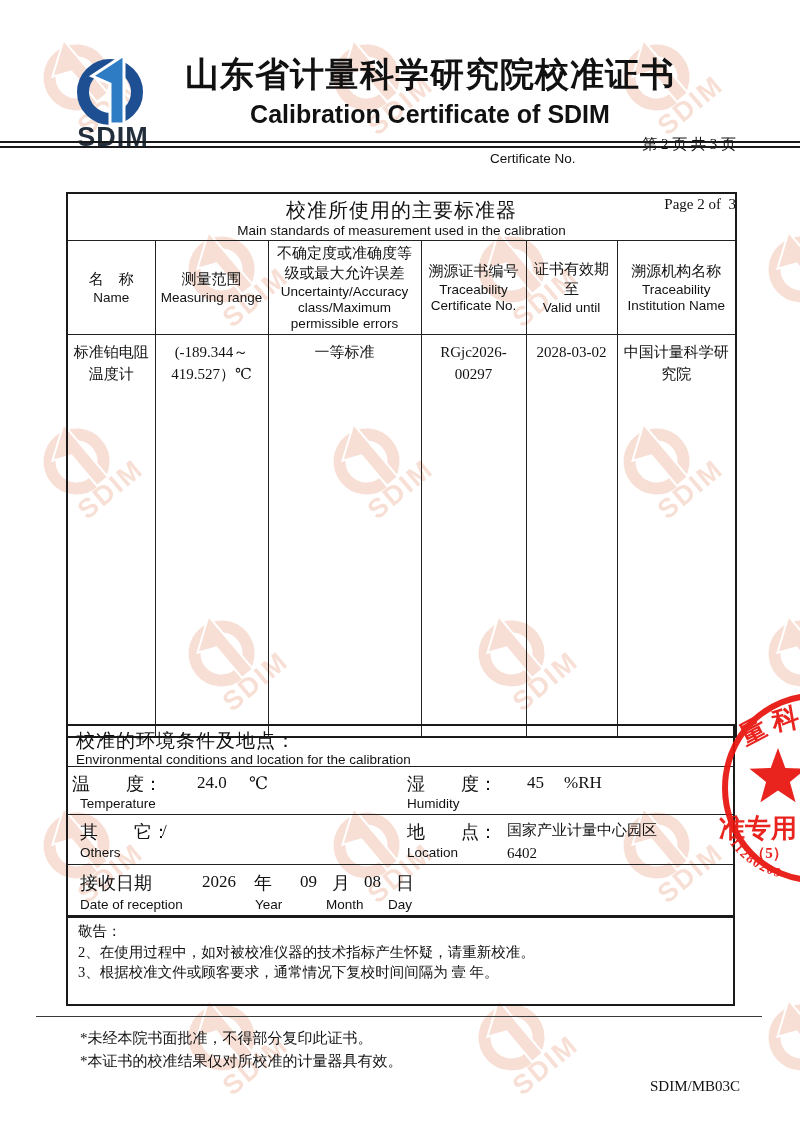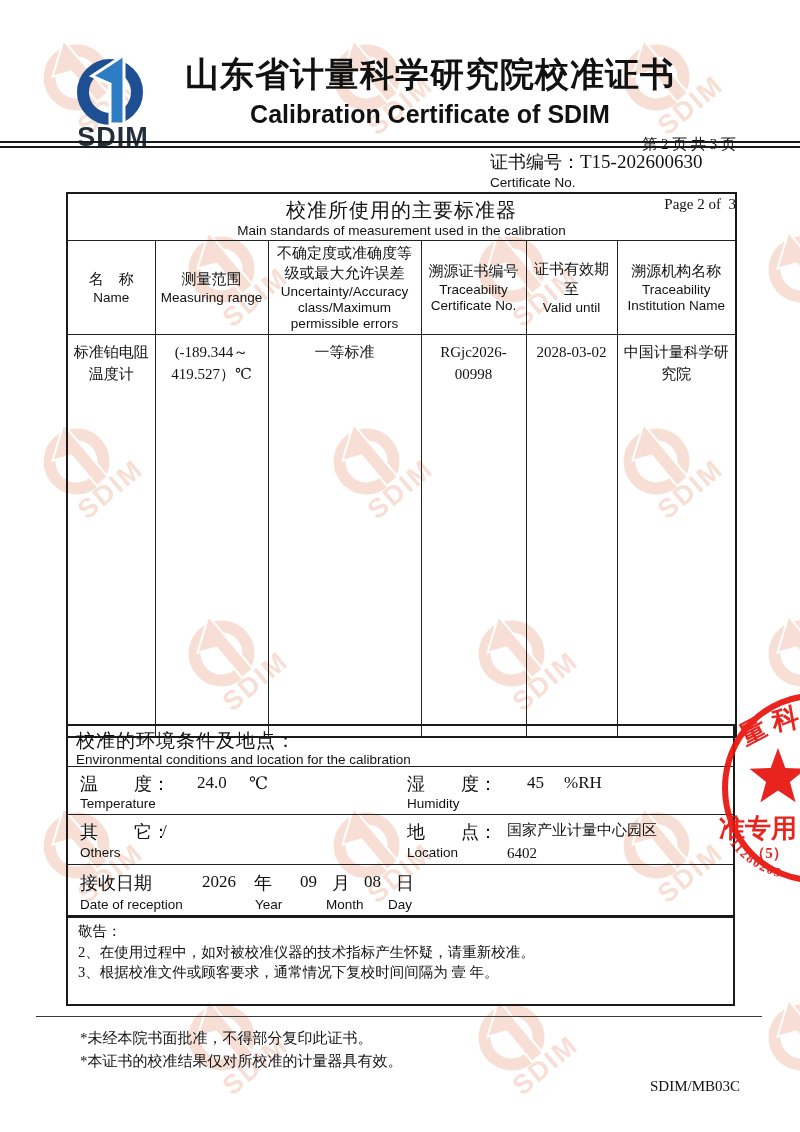--- a/index.html
+++ b/index.html
@@ -223,23 +223,20 @@
     <div class="title-en">Calibration Certificate of SDIM</div>
 
     <div class="pageinfo">
       <div>第 2 页 共 3 页</div>
       <div>Page 2 of  3</div>
     </div>
 
     <div class="double-rule"></div>
 
     <div class="certno">
-      <div>
-        <span class="cn">证书编号：</span><span class="num">T15-202600630</span>
-      </div>
       <div class="en">Certificate No.</div>
     </div>
 
     <table class="std">
       <colgroup>
           <col class="c1">
           <col class="c2">
           <col class="c3">
           <col class="c4">
           <col class="c5">
@@ -276,34 +273,34 @@
         <td>
               <div class="hcn">溯源机构名称</div>
               <div class="hen">Traceability Institution Name</div>
             </td>
       </tr>
       <tr class="datarow">
         <td>标准铂电阻温度计</td>
         <td class="preline">(-189.344～
 419.527）℃</td>
         <td>一等标准</td>
-        <td>RGjc2026-00998</td>
+        <td>RGjc2026-00297</td>
         <td>2028-03-02</td>
         <td>中国计量科学研究院</td>
       </tr>
     </tbody>
       </table>
 
     <div class="envbox">
       <div class="env-row r-title">
         <div class="cn">校准的环境条件及地点：</div>
         <div class="en">Environmental conditions and location for the calibration</div>
       </div>
       <div class="env-row r-temp">
-        <span class="pos lab" style="left:12px;top:5px">温　　度：</span>
+        <span class="pos lab" style="left:4px;top:5px">温　　度：</span>
         <span class="pos val" style="left:129px;top:6px">24.0</span>
         <span class="pos val" style="left:181px;top:6px">℃</span>
         <span class="pos en-lab" style="left:12px;bottom:3px">Temperature</span>
         <span class="pos lab" style="left:339px;top:5px">湿　　度：</span>
         <span class="pos val" style="left:459px;top:6px">45</span>
         <span class="pos val" style="left:496px;top:6px">%RH</span>
         <span class="pos en-lab" style="left:339px;bottom:3px">Humidity</span>
       </div>
       <div class="env-row r-oth">
         <span class="pos lab" style="left:12px;top:5px">其　　它：</span>

